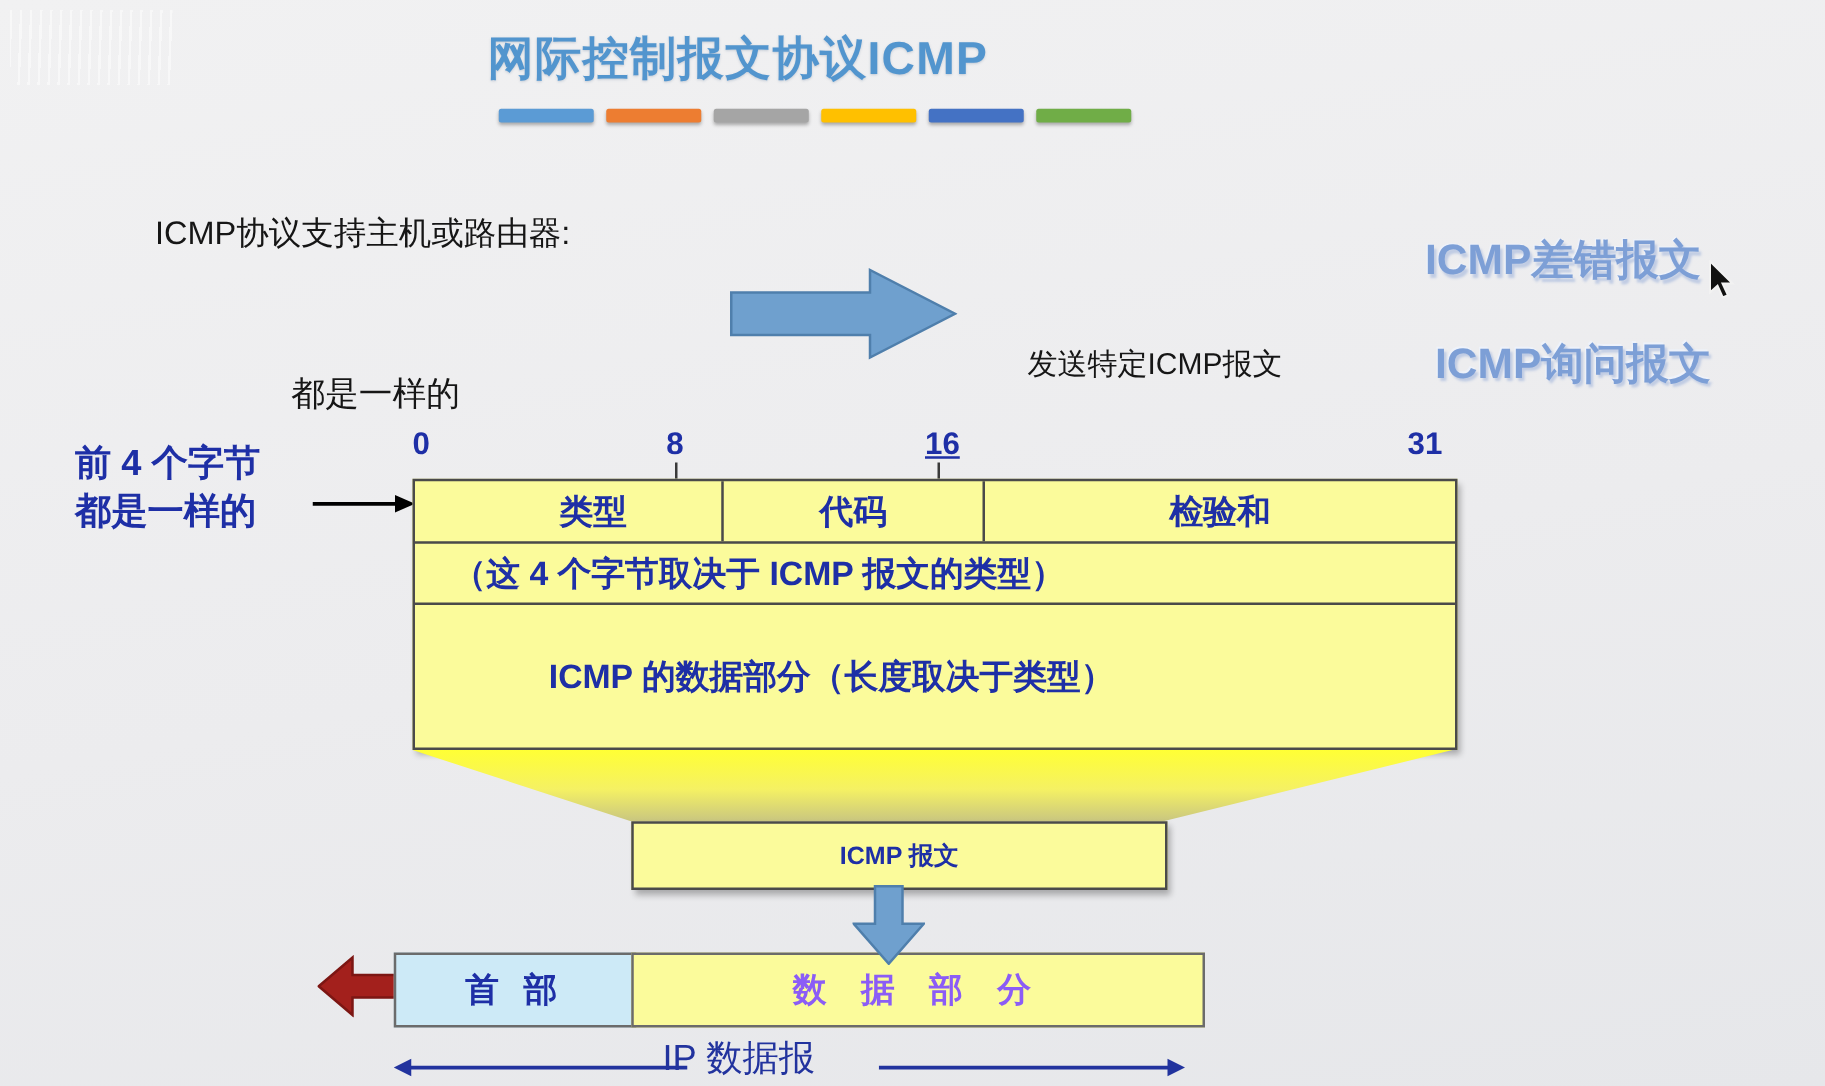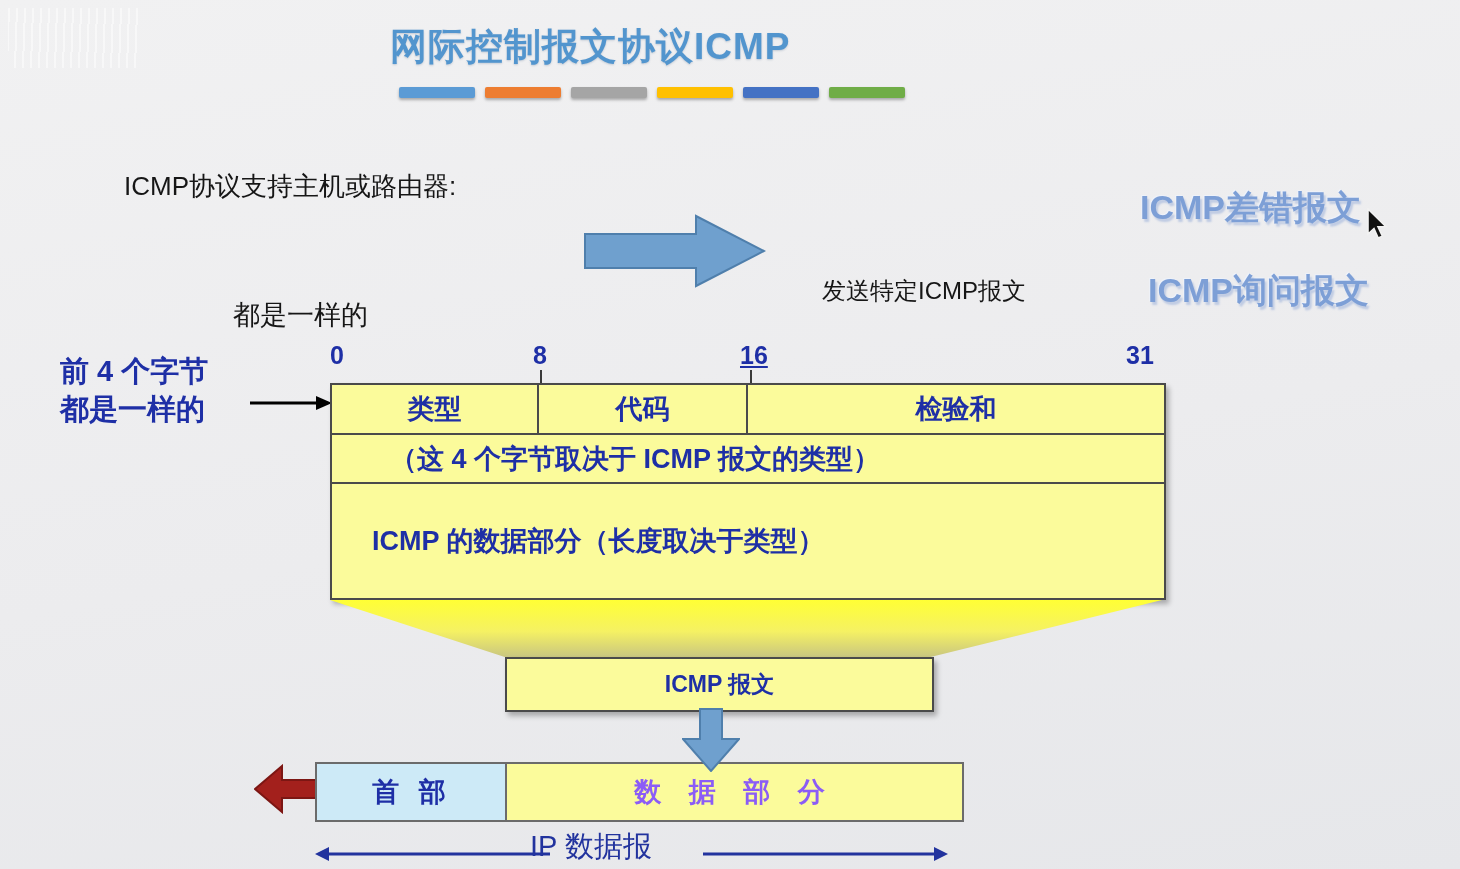--- a/index.html
+++ b/index.html
@@ -38,36 +38,36 @@
   .b0{left:330px;top:341px;} .b8{left:533px;top:341px;}
   .b16{left:740px;top:341px;text-decoration:underline;} .b31{left:1126px;top:341px;}
   .tick{width:2px;height:13px;background:#3a3a3a;top:370px;}
   .tick8{left:540px;} .tick16{left:750px;}
   
   .pkt-table{left:330px;top:383px;width:832px;border:2px solid #4a4a4a;
     background:#fbfb9b;box-shadow:3px 4px 5px rgba(0,0,0,.28);}
   .pkt-row1{display:flex;height:48px;border-bottom:2px solid #4a4a4a;}
   .pkt-cell{display:flex;align-items:center;justify-content:center;
     font-size:27px;font-weight:bold;color:#1e2fa6;}
-  .cell-type{width:205px;}
+  .cell-type{width:205px;padding-left:40px;}
   .cell-code{width:207px;border-left:2px solid #4a4a4a;border-right:2px solid #4a4a4a;}
   .cell-checksum{flex:1;}
   .pkt-row2{height:47px;border-bottom:2px solid #4a4a4a;display:flex;align-items:center;
-    padding-left:58px;font-size:27px;font-weight:bold;color:#1e2fa6;}
+    padding-left:30px;font-size:27px;font-weight:bold;color:#1e2fa6;}
   .pkt-row3{height:114px;display:flex;align-items:center;
-    padding-left:40px;font-size:27px;font-weight:bold;color:#1e2fa6;}
+    padding-left:107px;font-size:27px;font-weight:bold;color:#1e2fa6;}
   
   .funnel{left:330px;top:600px;width:832px;height:57px;
     background:linear-gradient(180deg,#ffff35 0%,#f5f163 55%,#c9c680 100%);
     clip-path:polygon(0 0,100% 0,72.2% 100%,21% 100%);}
   
   .icmp-box{left:505px;top:657px;width:425px;height:51px;background:#fbfb9b;
     border:2px solid #4a4a4a;box-shadow:3px 4px 5px rgba(0,0,0,.28);
     display:flex;align-items:center;justify-content:center;
-    font-size:23px;font-weight:bold;color:#1e2fa6;}
+    font-size:20px;font-weight:bold;color:#1e2fa6;}
   .down-arrow{left:682px;top:708px;z-index:3;}
   
   .ip-header-box{left:315px;top:762px;width:190px;height:56px;background:#cdeaf7;
     border:2px solid #6b6b6b;display:flex;align-items:center;justify-content:center;
     font-size:27px;font-weight:bold;color:#1e2fa6;letter-spacing:6px;z-index:2;}
   .ip-data-box{left:505px;top:762px;width:455px;height:56px;background:#fbfb9b;
     border:2px solid #6b6b6b;display:flex;align-items:center;justify-content:center;
     font-size:27px;font-weight:bold;color:#8b5cf6;letter-spacing:10px;z-index:2;}
   .red-arrow{left:254px;top:764px;z-index:1;}
   

